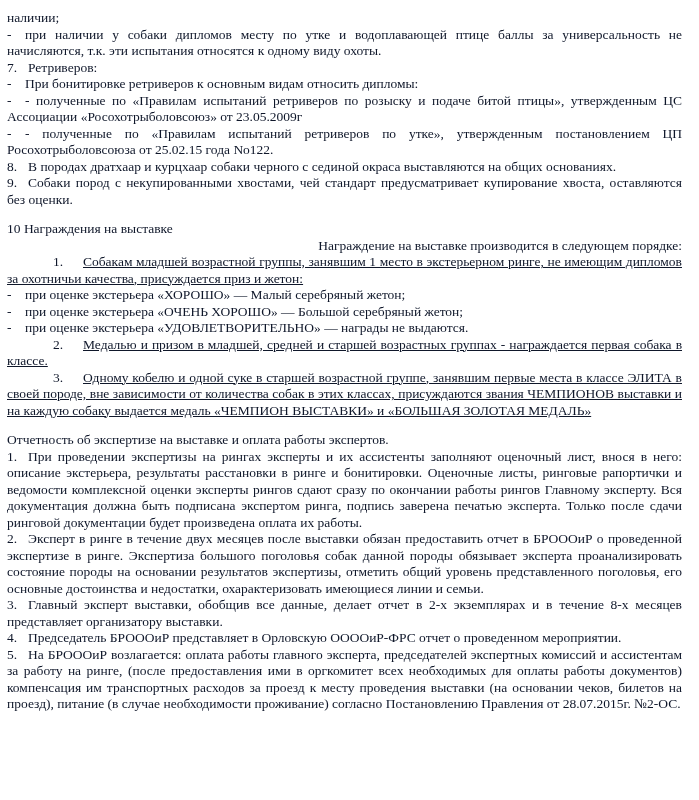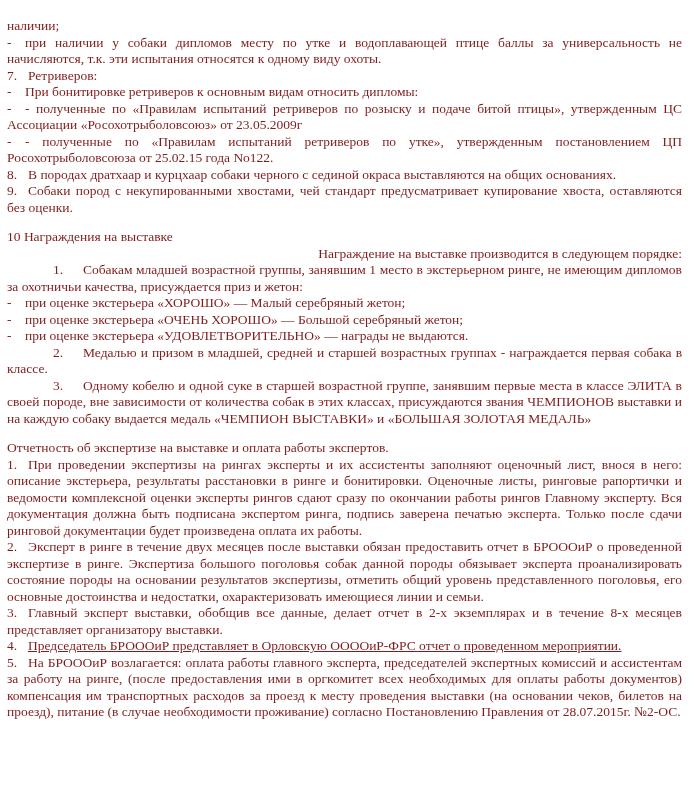--- a/index.html
+++ b/index.html
@@ -4,37 +4,37 @@
 <style>
   html, body {
     margin: 0;
     padding: 0;
     background: #ffffff;
   }
   .page {
     box-sizing: border-box;
     width: 699px;
     height: 800px;
-    padding: 18px 17px 0 7px;
+    padding: 10px 17px 0 7px;
     overflow: hidden;
     background: #ffffff;
-    color: #7f1d1d;
+    color: #0f172a;
     font-family: "Liberation Serif", "DejaVu Serif", serif;
   }
   .doc p {
     margin: 0;
     font-size: 13.5px;
     line-height: 16.5px;
     text-align: justify;
   }
   .doc p.center { text-align: right; }
   .doc p.heading { text-align: left; }
-  .doc p.noj { text-align: left; text-decoration: underline; }
+  .doc p.noj { text-align: left; }
   .doc p.space-before { margin-top: 13px; }
-  .doc p.numi, .doc p.indent { text-indent: 46px; }
+  .doc p.numi, .doc p.indent { text-indent: 46px; text-decoration: underline; }
   .marker { display: inline-block; text-indent: 0; }
   .m-dash { width: 18px; }
   .m-num  { width: 21px; }
   .m-numi { width: 30px; }
 </style>
 </head>
 <body>
 
 <main class="page">
   <section class="doc" id="doc">

